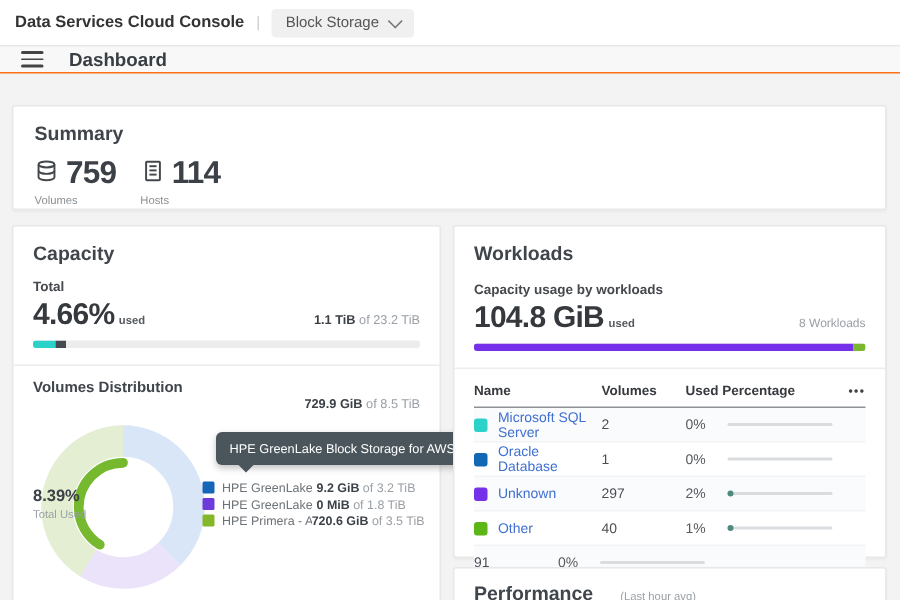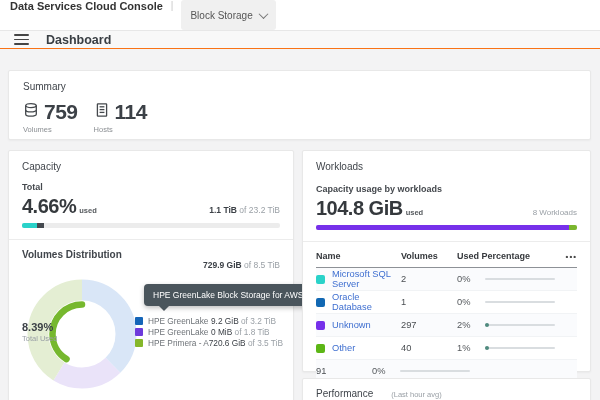--- a/index.html
+++ b/index.html
@@ -1,39 +1,39 @@
 <!DOCTYPE html>
 <html><head>
 <meta charset="utf-8">
 <style>
   * { margin:0; padding:0; box-sizing:border-box; }
   html,body { width:600px; height:400px; overflow:hidden; background:#f3f3f4;
               font-family:"Liberation Sans", sans-serif; color:#444; }
 
   
   .topbar { position:absolute; left:0; top:0; width:600px; height:30px; background:#fff;
-            display:flex; padding-left:10px; }
+            display:flex; align-items:center; padding-left:10px; }
   .brand { font-size:11px; font-weight:700; color:#333; }
   .brand-sep { margin:0 8px; color:#c9c9c9; font-size:10px; }
   .svc-pill { background:#f0f0f0; border-radius:3px; padding:4px 9px; font-size:10px;
               color:#555; display:flex; align-items:center; gap:7px; cursor:pointer; }
   .chev { width:7px; height:7px; border-right:1.4px solid #777; border-bottom:1.4px solid #777;
           transform:rotate(45deg) translate(-1px,-1px); }
 
   
   .appheader { position:absolute; left:0; top:30px; width:600px; height:19px; background:#f8f8f8;
                border-top:1px solid #e7e7e7; border-bottom:1px solid #f97316;
                display:flex; align-items:center; padding-left:14px; }
   .hamburger { width:15px; display:flex; flex-direction:column; gap:3px; cursor:pointer; }
   .hamburger div { height:1.6px; background:#444; border-radius:1px; }
   .page-title { margin-left:17px; font-size:12.5px; font-weight:700; color:#393e43; }
 
   .card { position:absolute; background:#fff; border:1px solid #e8e8e8; border-radius:2px;
           box-shadow:0 1px 2px rgba(0,0,0,0.04); }
-  .card-title { font-size:10px; font-weight:400; color:#40454b; }
+  .card-title { font-size:13px; font-weight:700; color:#40454b; }
 
   
   #summary-card { left:8px; top:70px; width:583px; height:70px; padding:10px 14px; }
   #summary-metrics { display:flex; gap:16px; margin-top:8px; }
   .metric { display:flex; flex-direction:column; }
   .metric-top { display:flex; align-items:center; gap:5px; }
   .metric-top svg { width:16px; height:16px; }
   .metric-value { font-size:21px; font-weight:700; color:#3c4147; letter-spacing:-0.5px; }
   .metric-label { font-size:7.5px; color:#8b8f93; margin-top:1px; }
 
@@ -59,21 +59,21 @@
   .tooltip { position:absolute; left:122px; top:10px; background:#4a555c; color:#fff;
              font-size:8.5px; padding:6px 9px; border-radius:4px; white-space:nowrap;
              box-shadow:0 2px 5px rgba(0,0,0,0.25); }
   .tooltip::after { content:""; position:absolute; left:15px; top:100%;
                     border:5px solid transparent; border-top-color:#4a555c; }
 
   .legend { position:absolute; left:113px; top:41px; width:148px; }
   .legend-item { display:flex; align-items:center; height:11px; font-size:8.3px; cursor:default; }
   .legend-sw { width:8px; height:8px; border-radius:1px; margin-right:5px; flex:0 0 8px; }
   .legend-name { width:63px; color:#6d7277; overflow:hidden; white-space:nowrap; }
-  .legend-val b { color:#3c4147; font-weight:400; }
+  .legend-val b { color:#3c4147; font-weight:700; }
   .legend-val { color:#9aa0a6; white-space:nowrap; }
 
   
   #workloads-card { left:302px; top:150px; width:289px; height:222px; padding:10px 13px; }
   .wl-count { margin-left:auto; font-size:8px; color:#9aa0a6; }
 
   .tbl { margin-top:2px; }
   .tbl-head { display:flex; align-items:center; padding:7px 0 6px 0; font-size:9px;
               font-weight:700; color:#36393d; border-bottom:1px solid #8d9196; }
   .col-name { flex:1; display:flex; align-items:center; }

